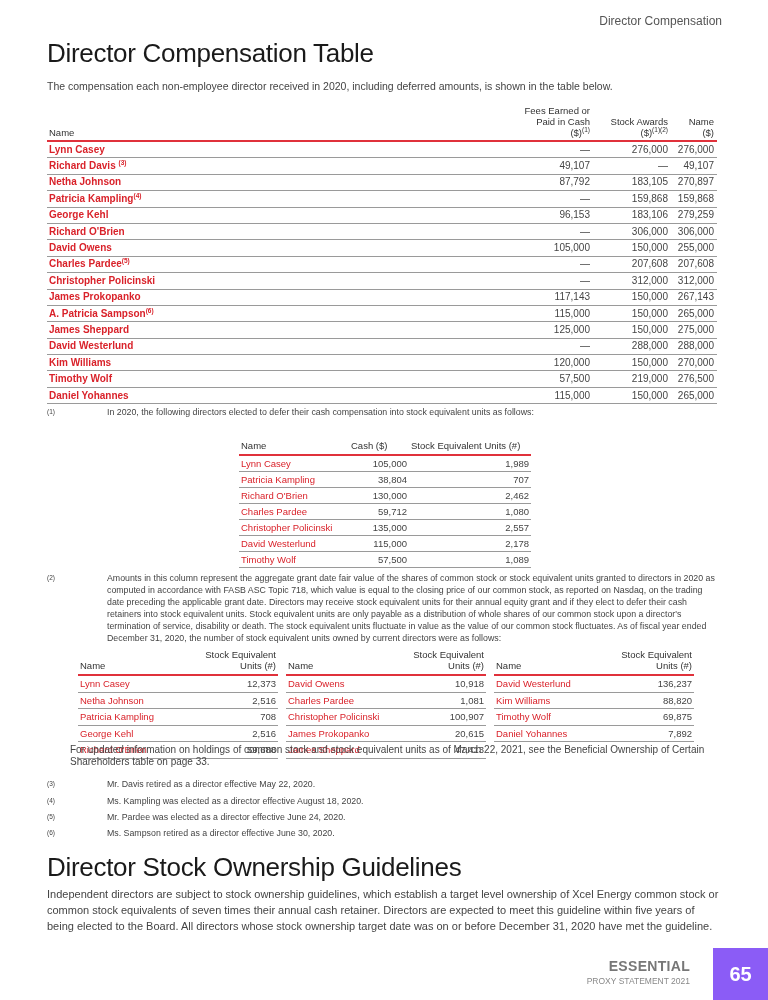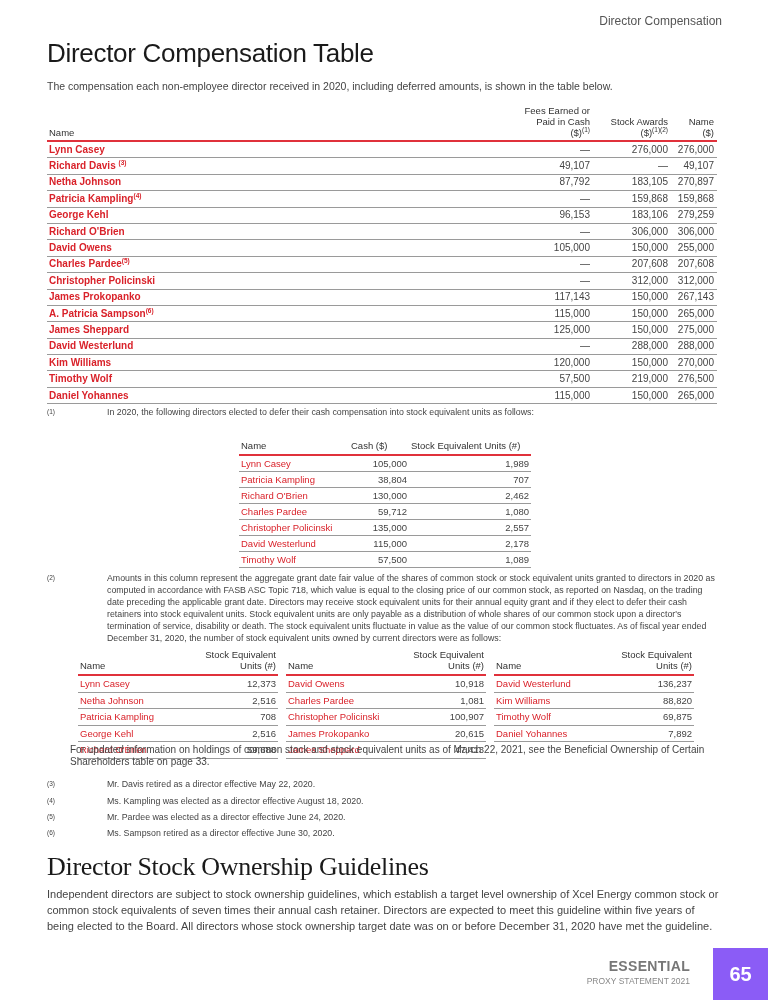--- a/index.html
+++ b/index.html
@@ -9,21 +9,21 @@
   }
   .running-head {
     position: absolute; top: 14px; right: 46px;
     font-size: 12px; color: #555;
   }
   h1 {
     position: absolute; left: 47px; margin: 0;
     font-size: 26px; font-weight: normal; color: #1a1a1a; letter-spacing: -0.3px;
   }
   #h1-top { top: 38px; }
-  #h1-bottom { top: 852px; font-family: Liberation Serif, serif; }
+  #h1-bottom { top: 852px; }
   .intro { position: absolute; left: 47px; top: 80px; font-size: 10.5px; color: #444; }
 
   table { border-collapse: collapse; }
   .comp-table { position: absolute; left: 47px; top: 105px; width: 670px; font-size: 10px; }
   .comp-table th {
     font-weight: normal; color: #333; vertical-align: bottom; padding: 0 3px 2px 3px;
     line-height: 11px; font-size: 9.5px;
   }
   .comp-table thead tr { border-bottom: 2px solid #e0313b; }
   .comp-table th.name { text-align: left; padding-left: 2px; }

